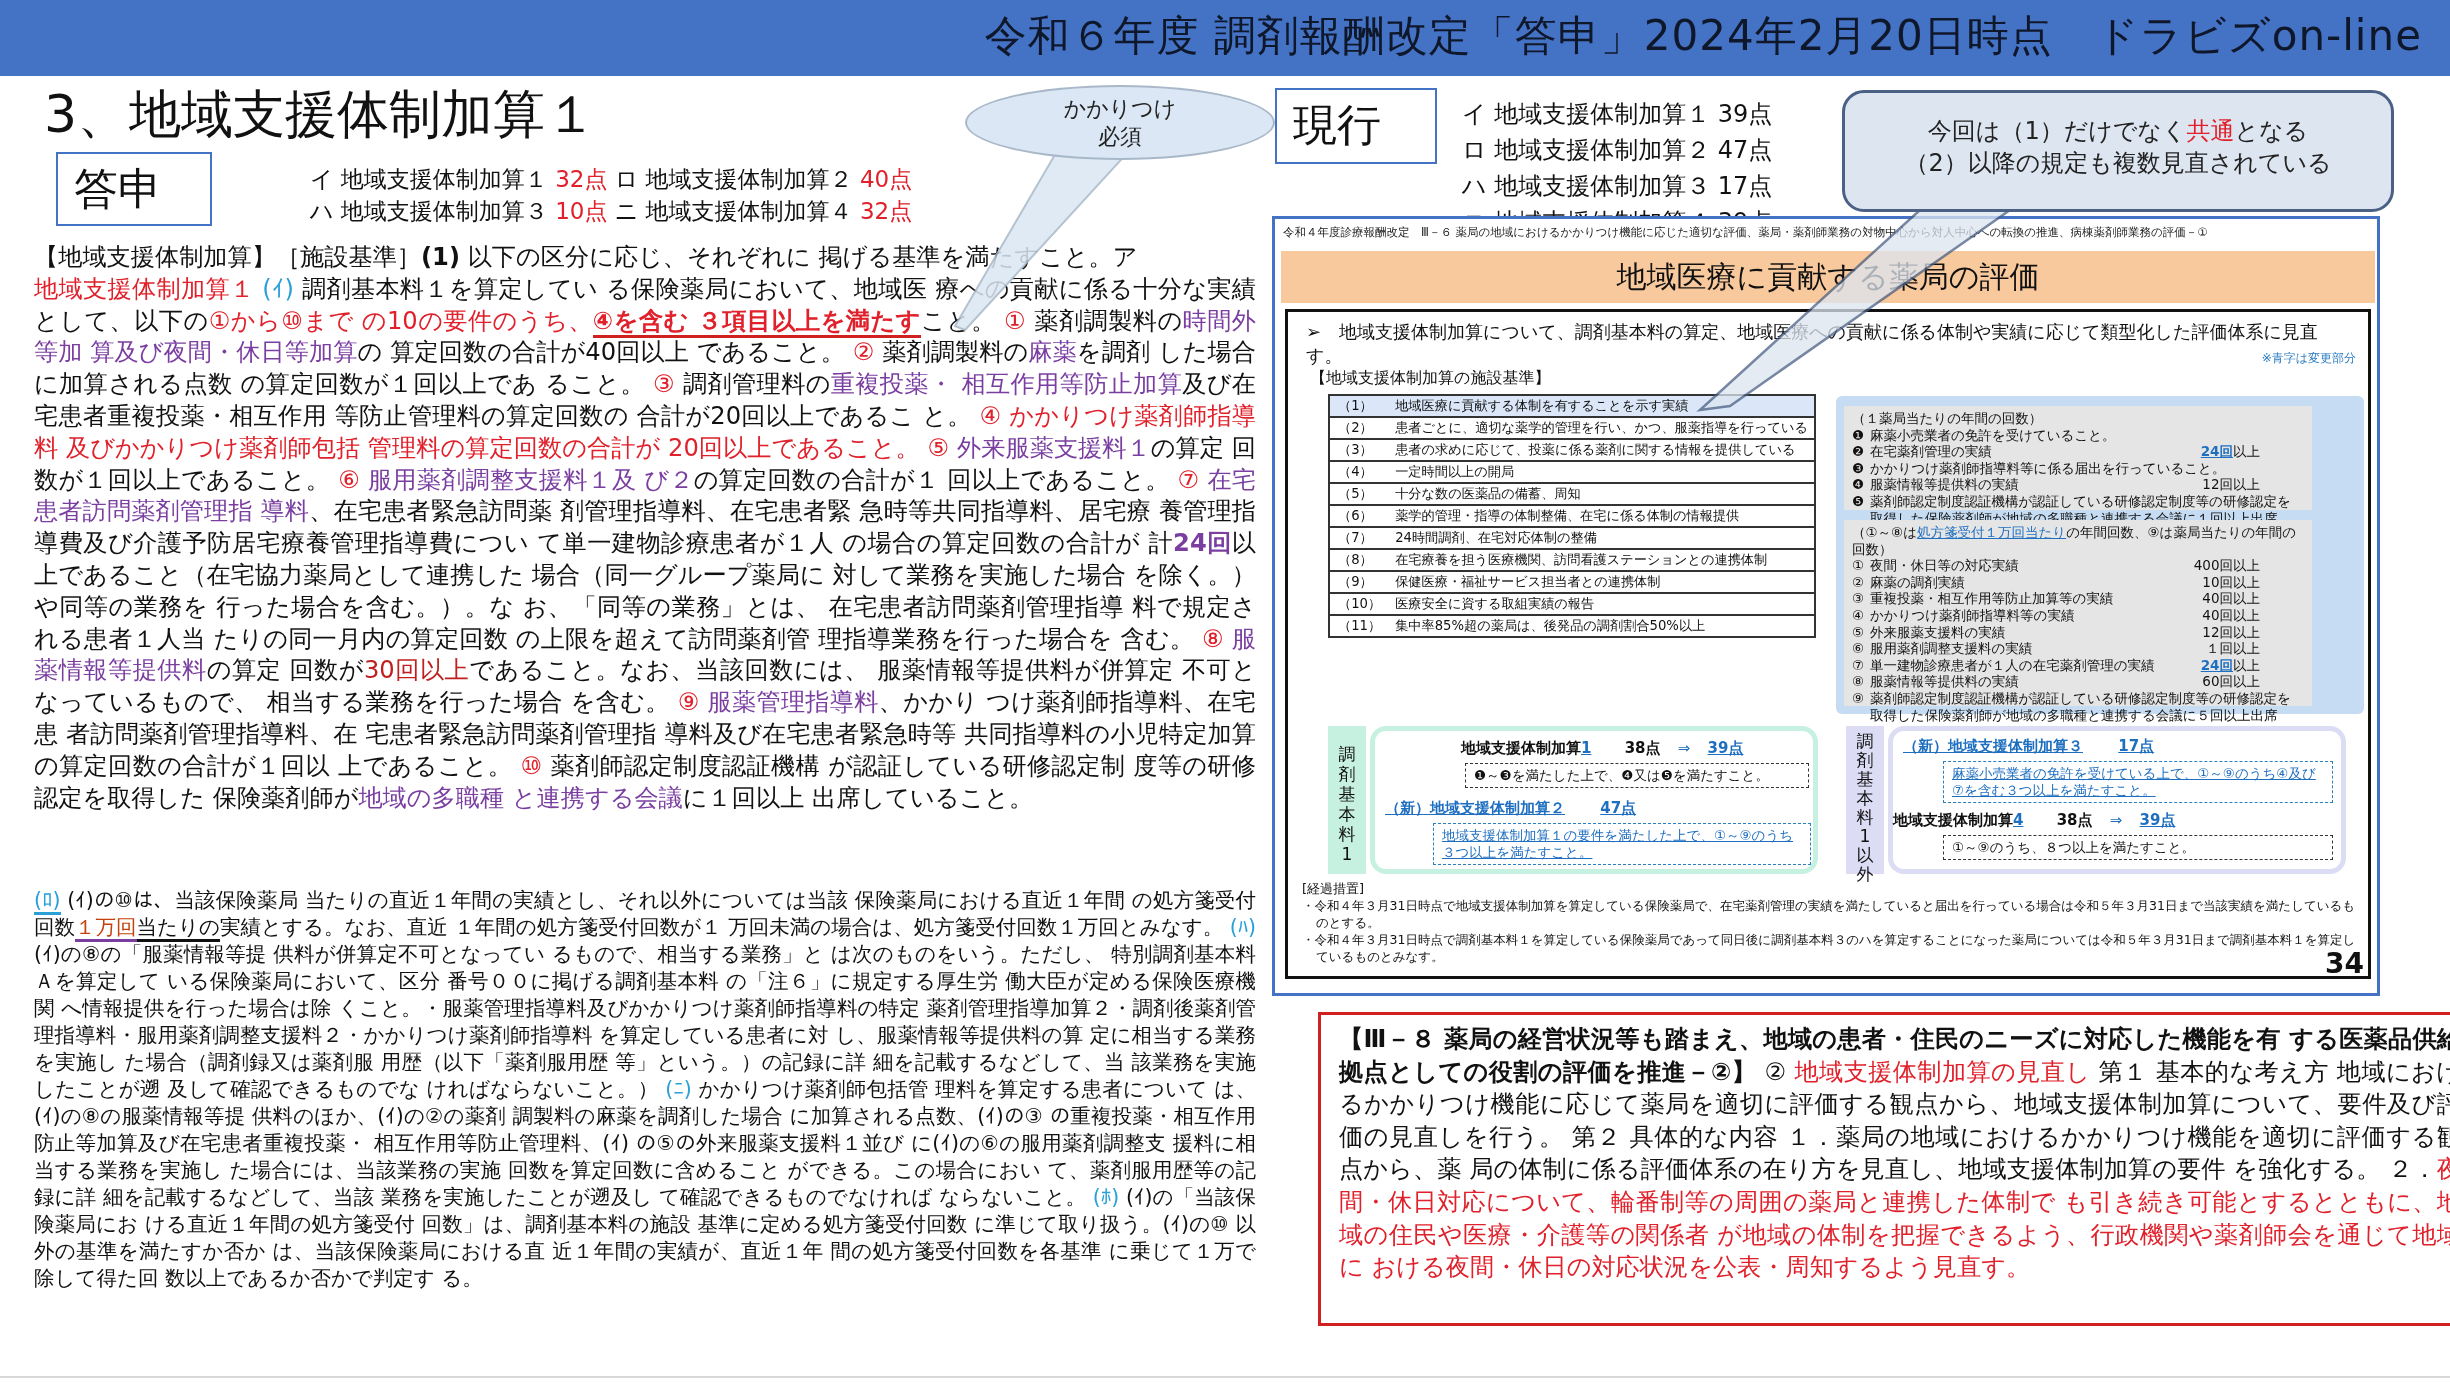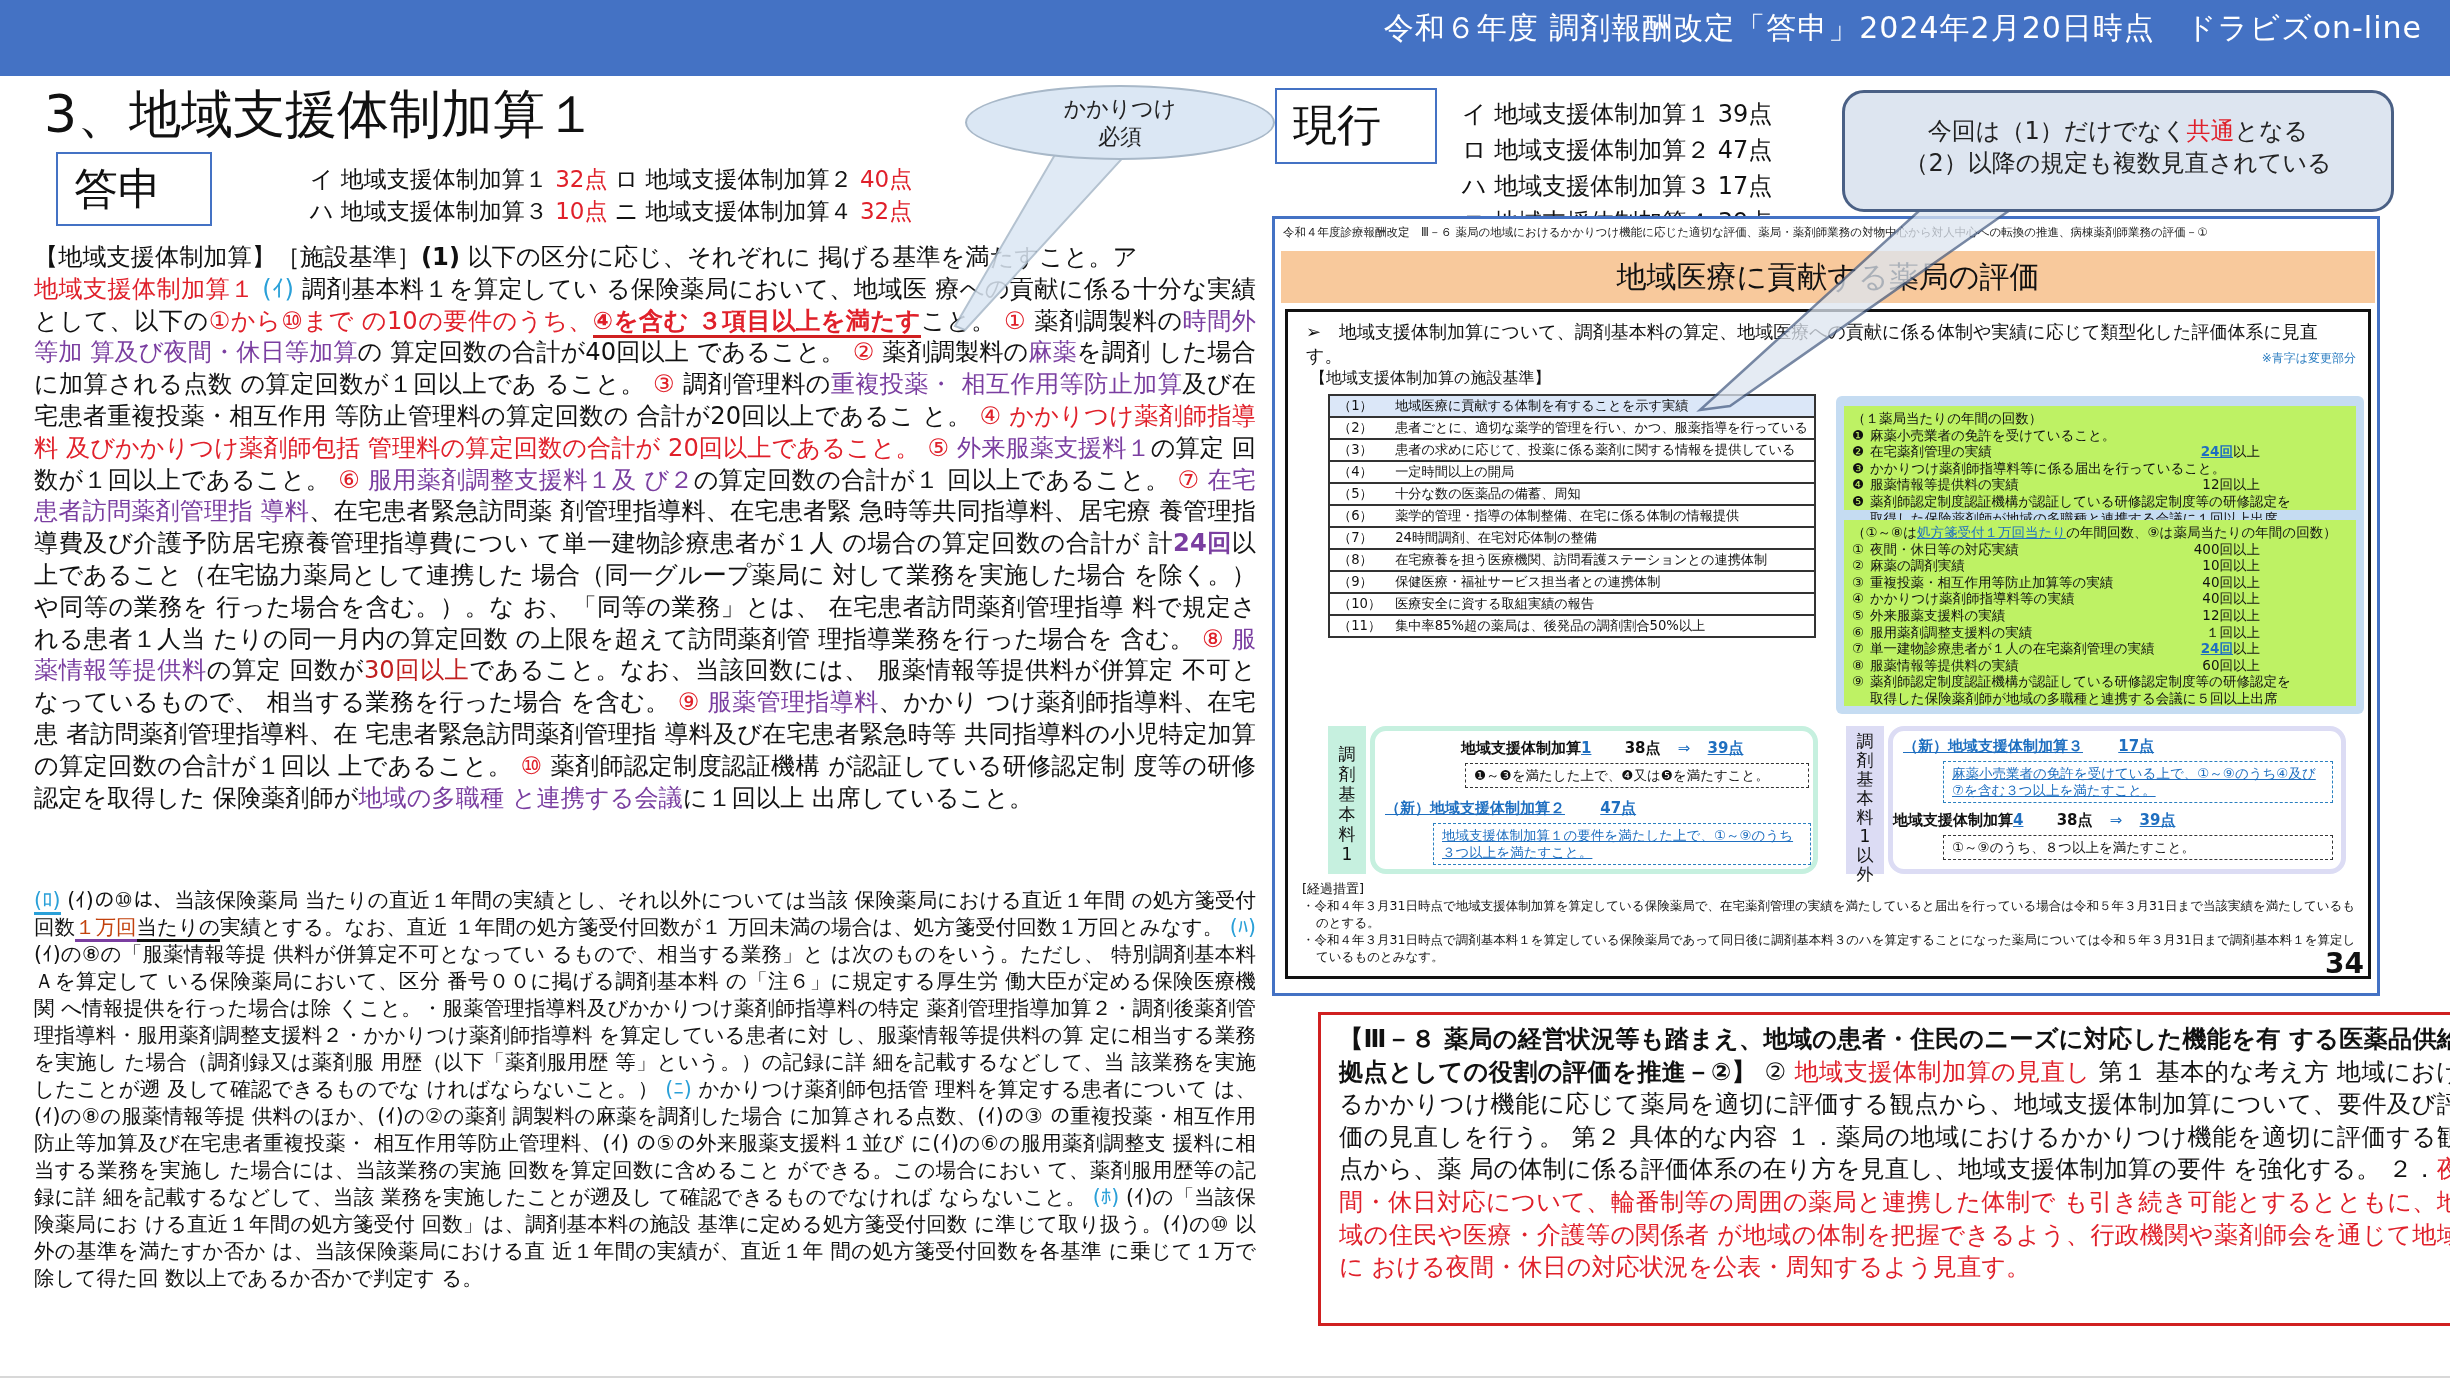--- a/index.html
+++ b/index.html
@@ -1,20 +1,20 @@
 <!DOCTYPE html>
 <html><head>
 <meta charset="utf-8">
 <style>
   * { box-sizing: border-box; margin: 0; padding: 0; }
   html, body { width: 2450px; height: 1384px; background: #ffffff; overflow: hidden; }
   body { position: relative; font-family: "DejaVu Sans", "Liberation Sans", sans-serif; color: #111; }
 
   .header-bar { position: absolute; left: 0; top: 0; width: 2450px; height: 76px; background: #4472c4; }
-  .header-bar .title { position: absolute; right: 28px; top: 8px; font-size: 30px; color: #ffffff; white-space: nowrap; letter-spacing: 1px; }
+  .header-bar .title { position: absolute; right: 28px; top: 8px; font-size: 42px; color: #0f172a; white-space: nowrap; letter-spacing: 1px; }
 
   .section-title { position: absolute; left: 44px; top: 80px; font-size: 52px; color: #111; }
 
   .label-box { position: absolute; border: 2px solid #4472c4; background: #fff; font-size: 44px; color: #111; padding-left: 16px; line-height: 70px; }
   .kotoshin-box { left: 56px; top: 152px; width: 156px; height: 74px; }
   .genko-box { left: 1275px; top: 88px; width: 162px; height: 76px; }
 
   .points-list { position: absolute; font-size: 23px; line-height: 32px; color: #111; white-space: nowrap; }
   .points-list .red { color: #e0202a; }
   .kotoshin-points { left: 310px; top: 163px; }
@@ -50,21 +50,21 @@
   .slide-lead { position: absolute; left: 18px; top: 8px; font-size: 18px; line-height: 24px; color: #111; width: 1040px; }
   .slide-note { position: absolute; right: 12px; top: 38px; font-size: 12px; color: #2a7cc0; }
   .criteria-title { position: absolute; left: 22px; top: 56px; font-size: 16px; color: #111; }
   .criteria-table { position: absolute; left: 40px; top: 82px; width: 488px; border-collapse: collapse; font-size: 13.2px; color: #111; }
   .criteria-table td { border: 2px solid #333; padding: 2px 6px 2px 8px; line-height: 16px; vertical-align: middle; }
   .criteria-table td.num { width: 40px; border-right: none; text-align: left; }
   .criteria-table td.txt { border-left: none; }
   .criteria-table tr.hl td { background: #dbe7f8; }
 
   .req-panel { position: absolute; left: 548px; top: 84px; width: 528px; height: 318px; background: #c5dcf2; border-radius: 6px; }
-  .req-box { position: absolute; background: #bef264; left: 8px; width: 512px; font-size: 13.5px; line-height: 16.6px; color: #111; padding: 4px 8px; }
+  .req-box { position: absolute; background: #e5e5e5; left: 8px; width: 468px; font-size: 13.5px; line-height: 16.6px; color: #111; padding: 4px 8px; }
   .req-box-1 { top: 10px; height: 104px; }
   .req-box-2 { top: 124px; height: 186px; }
   .req-row { display: flex; white-space: nowrap; }
   .req-row .mk { width: 18px; }
   .req-row .lb { width: 290px; }
   .req-row .vl { width: 100px; text-align: right; }
   .req-row .vl .blue { color: #1f6fc0; font-weight: bold; text-decoration: underline; }
   .blue-ul { color: #1f6fc0; text-decoration: underline; }
 
   .tier-green { position: absolute; left: 40px; top: 414px; width: 490px; height: 148px; }

